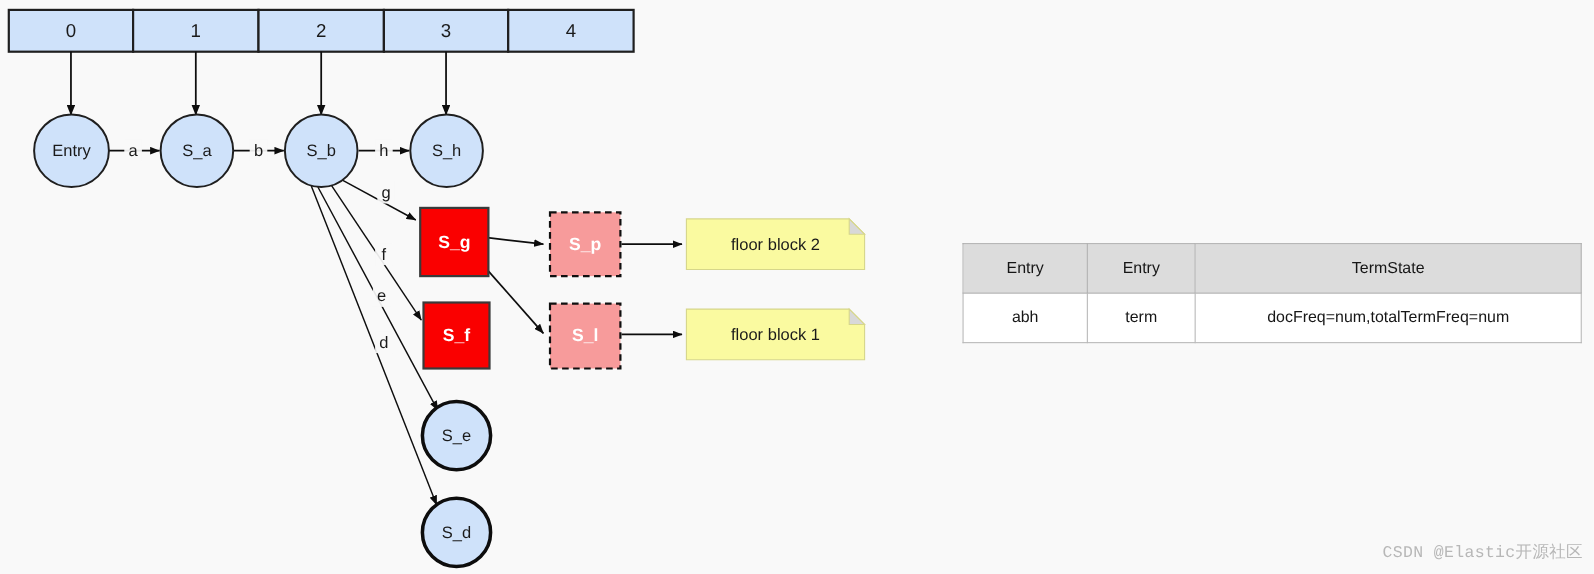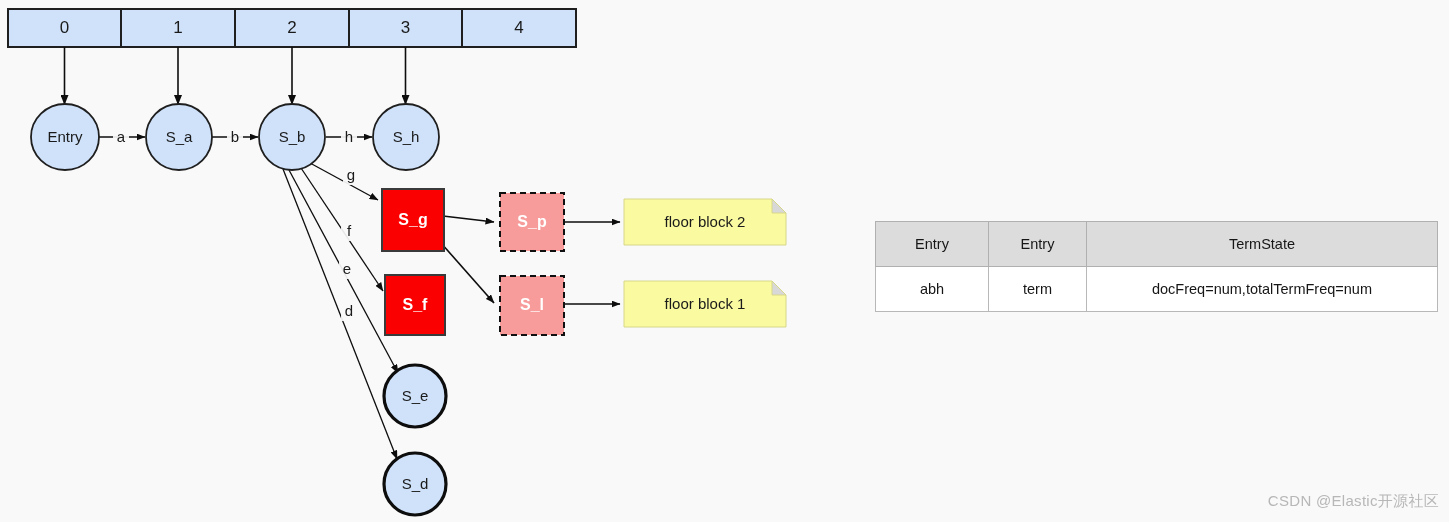--- a/index.html
+++ b/index.html
@@ -139,21 +139,21 @@
     border-color: #b0b0b0;
   }
   #term-table col.c-entry { width: 113px; }
   #term-table col.c-type  { width: 98px; }
   #term-table col.c-state { width: 351px; }
 
   #watermark {
     position: absolute;
     right: 10px;
     top: 492px;
-    font-family: Liberation Sans, sans-serif;
+    font-family: Liberation Mono, monospace;
     font-size: 15px;
     color: #b7b7b7;
     letter-spacing: 0.3px;
     white-space: nowrap;
   }
 </style>
 </head>
 <body>
 
 <div id="canvas">

